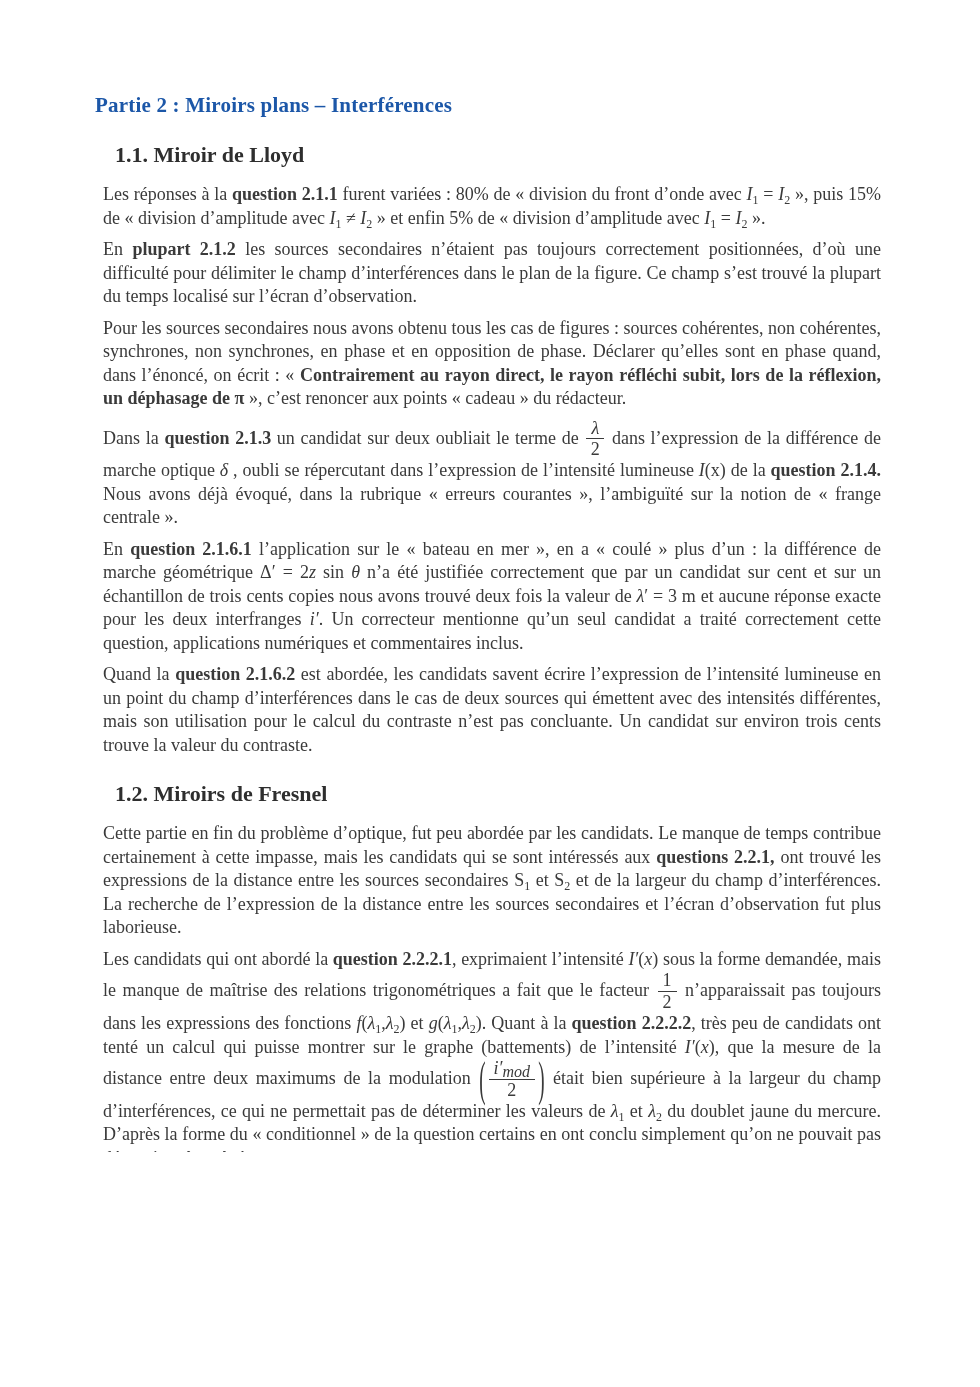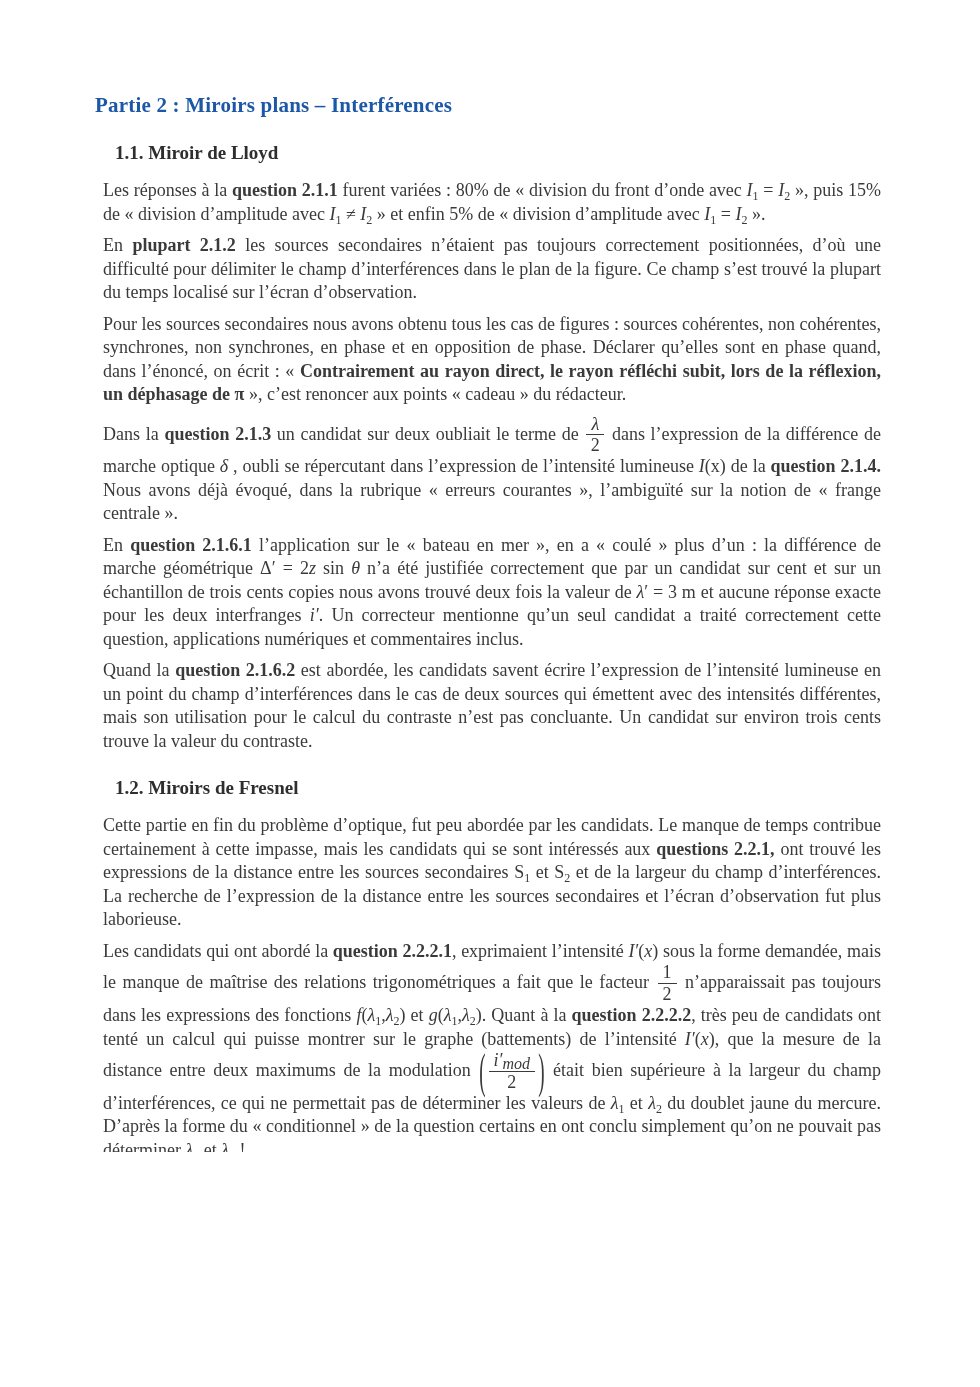--- a/index.html
+++ b/index.html
@@ -12,21 +12,21 @@
     overflow:hidden;
   }
   .content{
     position:absolute;left:95px;top:93px;width:794px;
   }
   .title{
     font-size:21px;font-weight:bold;margin:0;
     letter-spacing:0.2px;
   }
   .h2{
-    font-size:19px;font-weight:bold;color:#2e2e2e;
+    font-size:22px;font-weight:bold;color:#2e2e2e;
     margin:24px 0 15px 20px;
   }
   p.body{
     font-size:18px;line-height:23.5px;
     text-align:justify;margin:8px;
   }
   .b{font-weight:bold;}
   .i{font-style:italic;}
   .sub{font-size:12px;vertical-align:-4px;line-height:0;}
   .frac{

